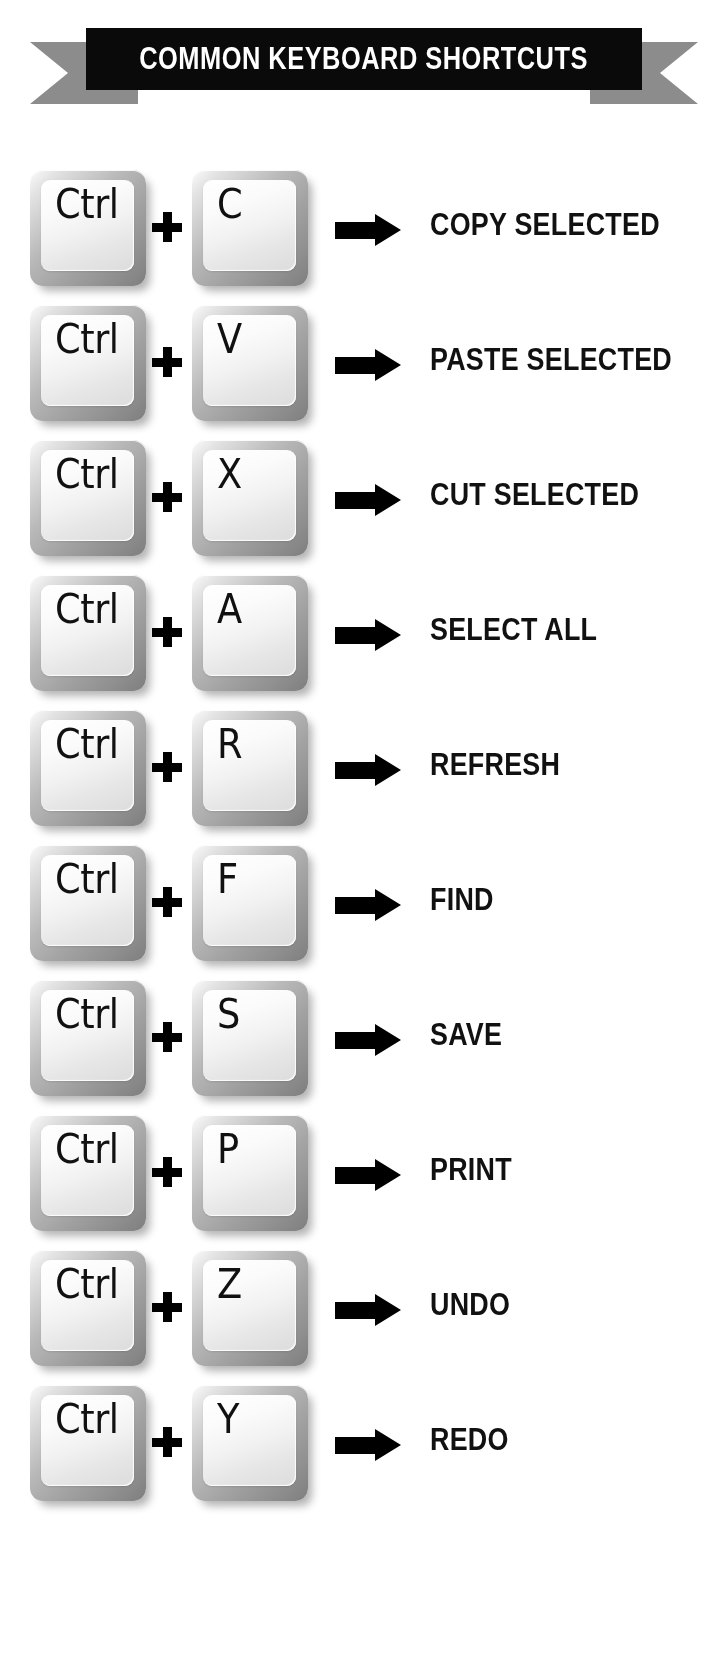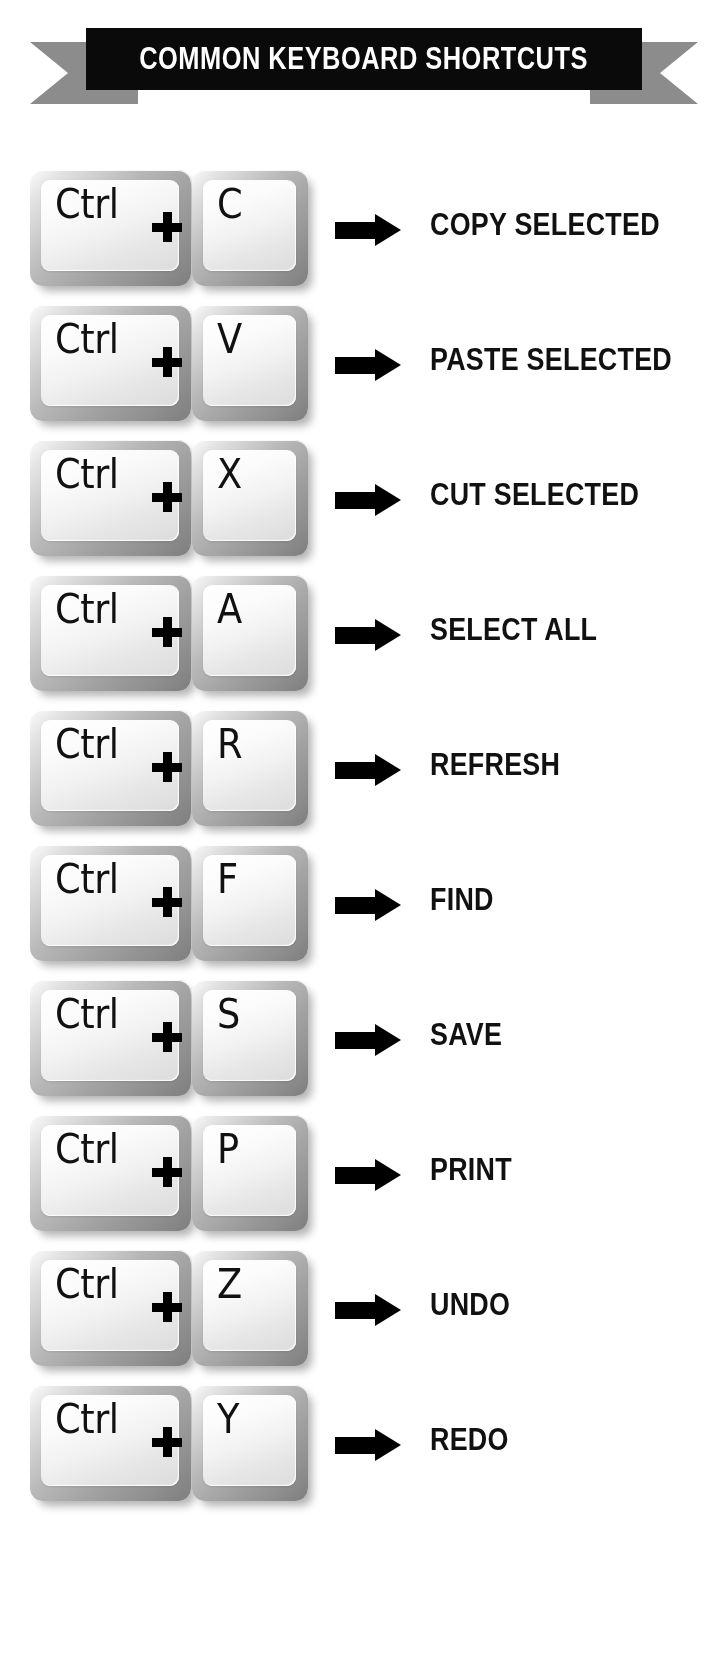--- a/index.html
+++ b/index.html
@@ -60,21 +60,21 @@
   .key{
     position:absolute; top:0;
     width:116px; height:116px;
     border-radius:13px;
     background:
       linear-gradient(135deg,#fcfcfc 0%,#e3e3e3 12%,#b9b9b9 40%,#a2a2a2 62%,#8e8e8e 84%,#7e7e7e 100%);
     box-shadow:
       6px 7px 9px -2px rgba(0,0,0,0.30),
       0 1px 0 rgba(255,255,255,0.9) inset;
   }
-  .key.ctrl{ left:30px;padding-left:45px; }
+  .key.ctrl{ left:30px; }
   .key.letter{ left:192px; }
 
   .key-face{
     position:absolute;
     left:11px; top:10px; right:12px; bottom:15px;
     border-radius:9px;
     background:
       linear-gradient(160deg,#ffffff 0%,#fbfbfb 28%,#f2f2f2 52%,#e6e6e6 74%,#dcdcdc 100%);
     box-shadow:
       0 1px 2px rgba(0,0,0,0.10),

